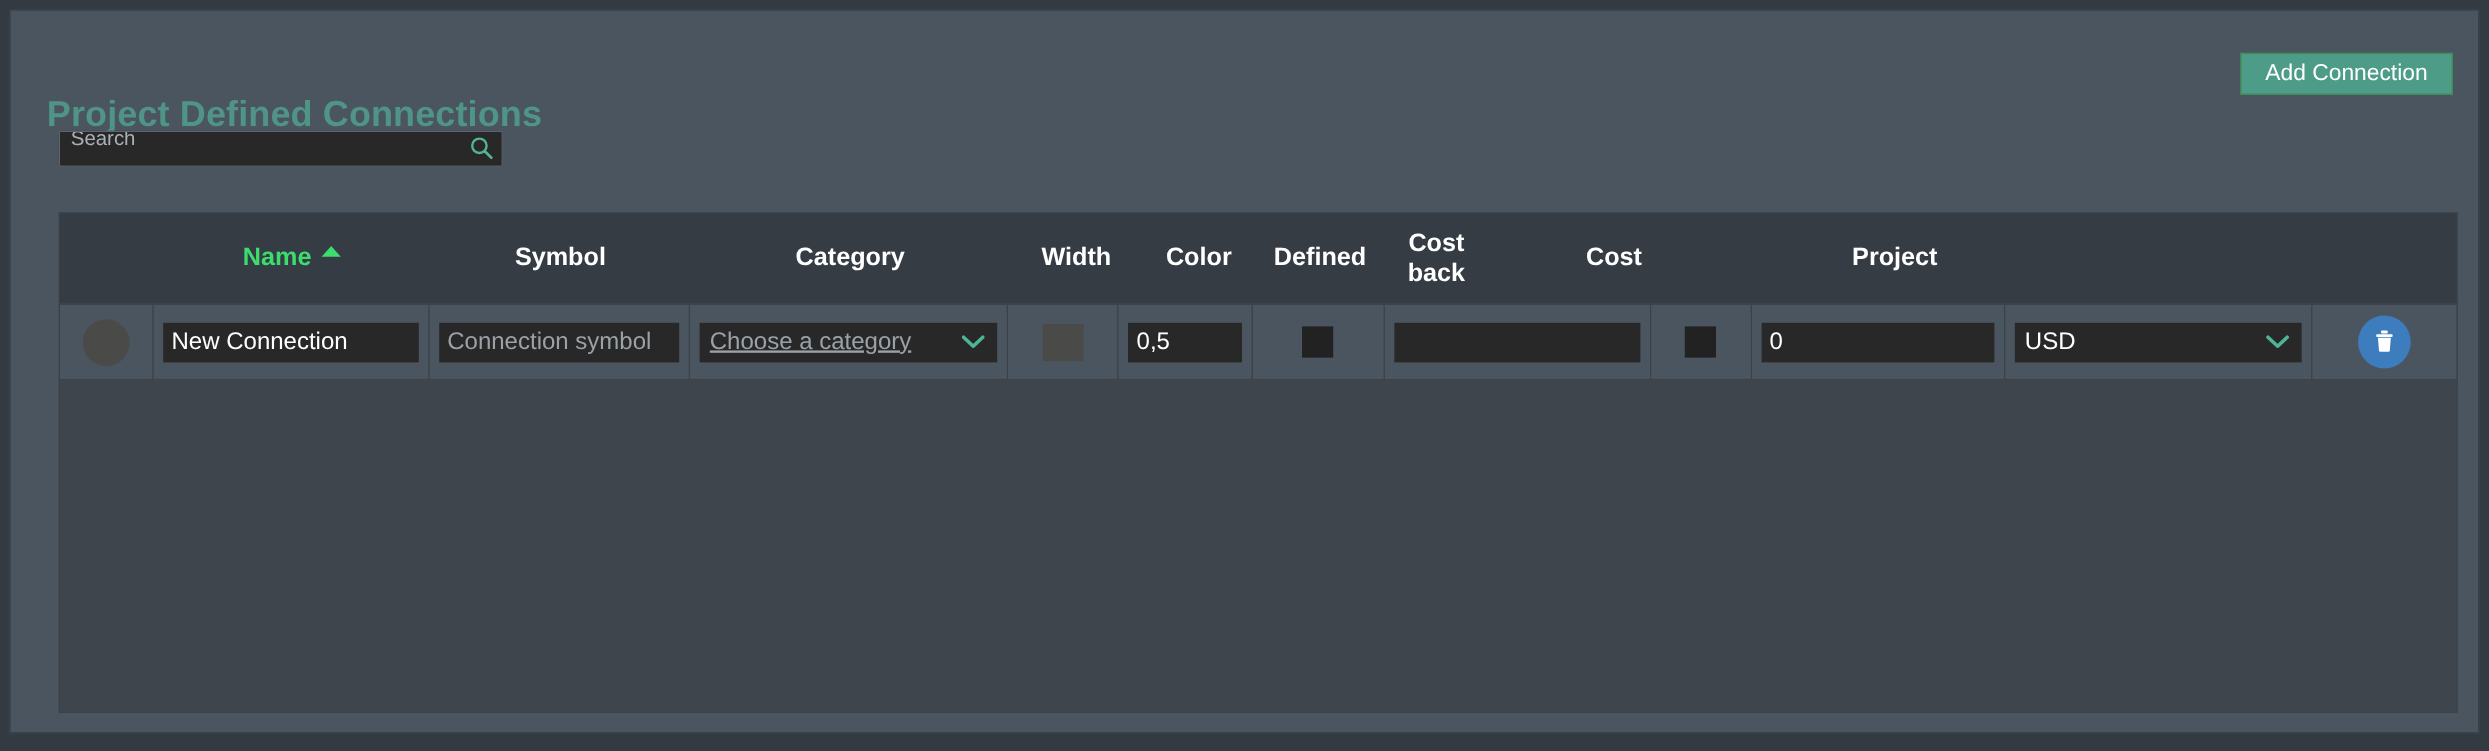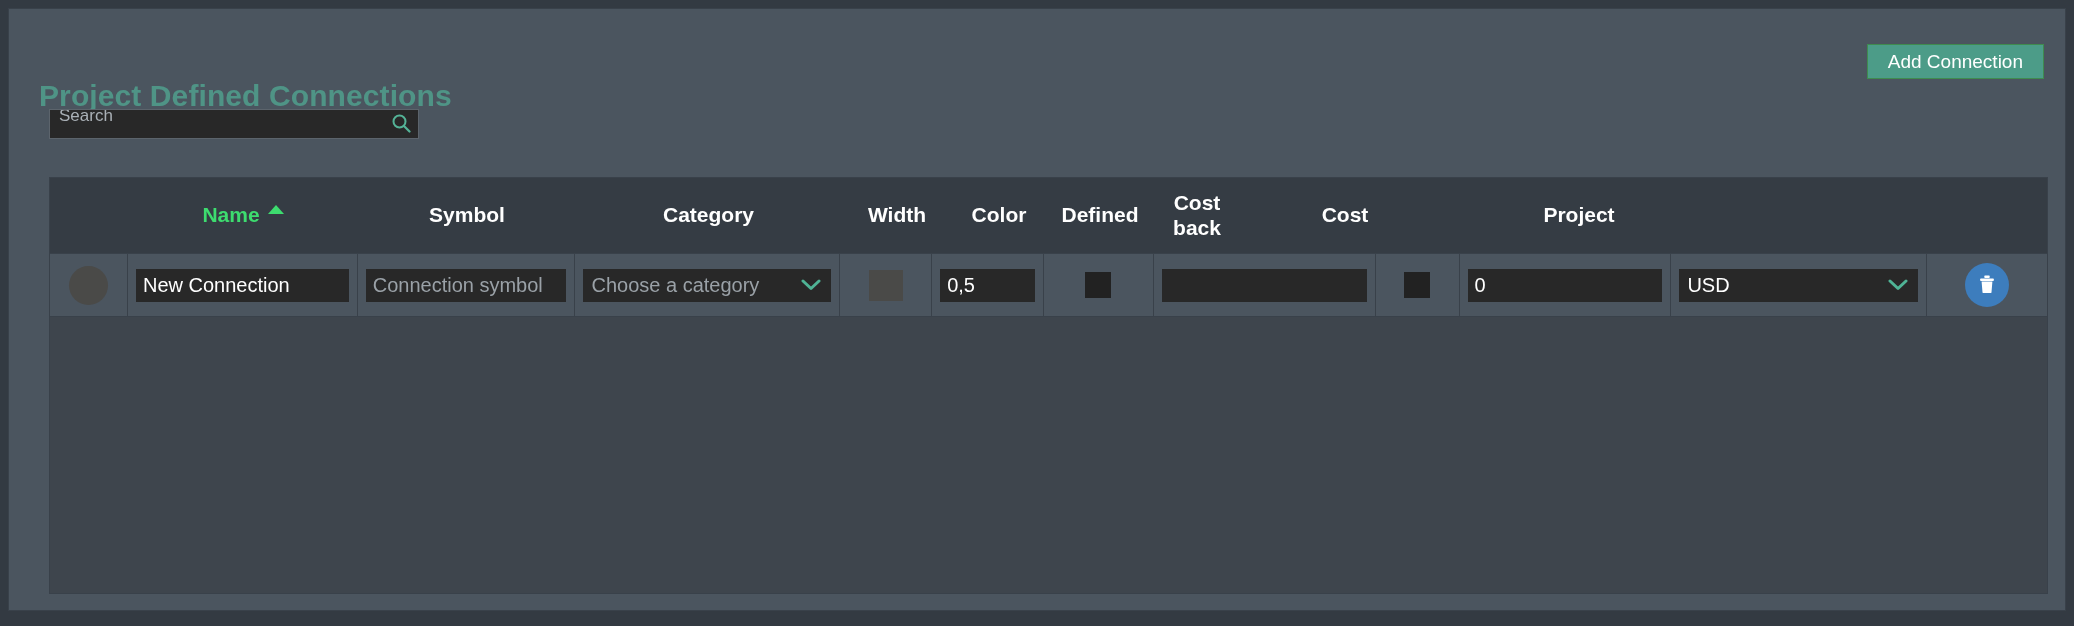--- a/index.html
+++ b/index.html
@@ -193,21 +193,21 @@
     width: 100%; height: 100%;
     background: transparent;
     border: none; outline: none;
     color: #ffffff;
     font-family: "Liberation Sans", sans-serif;
     font-size: 20px;
     padding: 0 34px 0 8px;
     -webkit-appearance: none; appearance: none;
     cursor: pointer;
   }
-  .select-wrap.placeholder select { color: #9aa1a7; }
+  .select-wrap.placeholder select { color: #9aa1a7; text-decoration: underline; }
   .select-caret {
     position: absolute;
     right: 10px; top: 50%;
     transform: translateY(-50%);
     pointer-events: none;
     line-height: 0;
   }
 
   
   .color-swatch {

